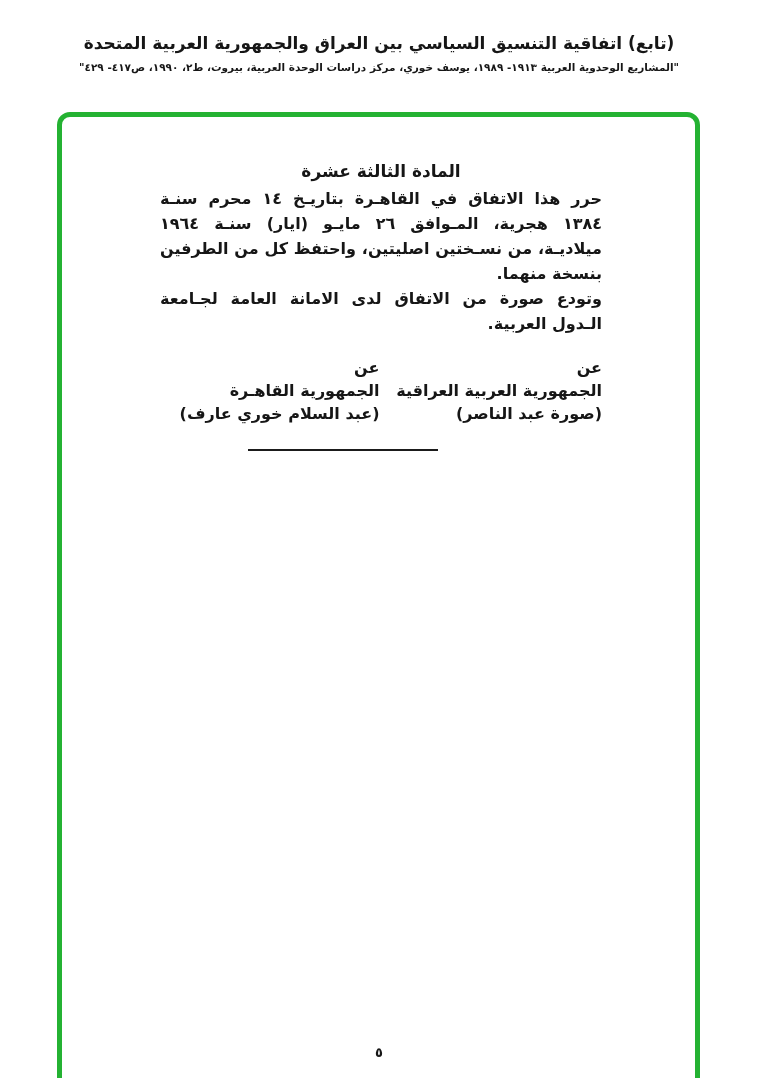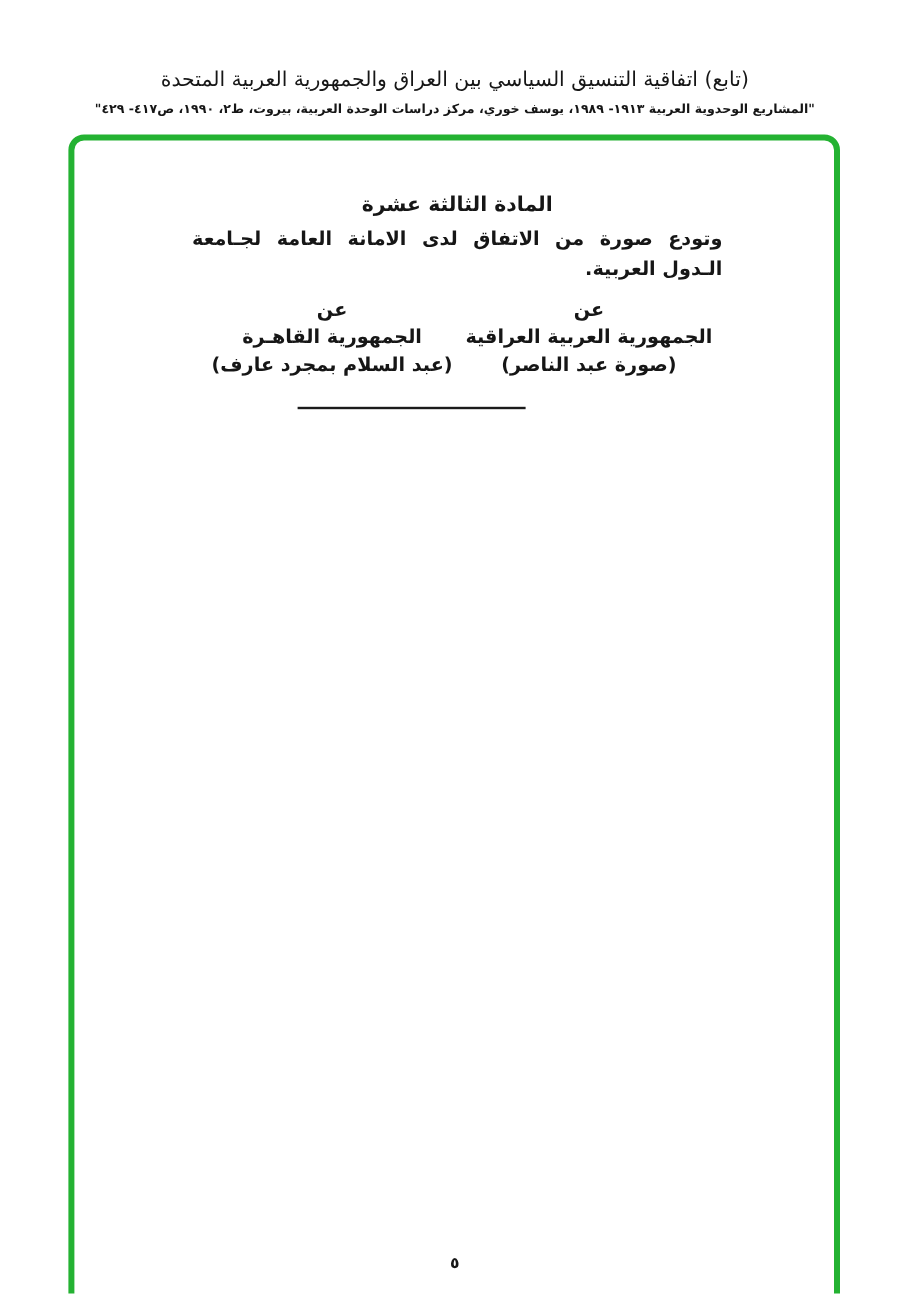--- a/index.html
+++ b/index.html
@@ -18,23 +18,22 @@
   .doc-header {
     position: absolute;
     top: 33px;
     left: 0;
     right: 0;
     text-align: center;
     direction: rtl;
   }
   .header-title {
     font-size: 17px;
-    font-weight: normal;
+    font-weight: bold;
     letter-spacing: 0.2px;
-    margin-top: 24px;
   }
   .header-citation {
     margin-top: 8px;
     font-size: 10.5px;
     font-weight: bold;
   }
   .green-box {
     position: absolute;
     left: 57px;
     top: 112px;
@@ -68,23 +67,23 @@
   }
   .signatures {
     display: flex;
     flex-direction: row;
     direction: rtl;
     margin-top: 10px;
     padding-left: 14px;
   }
   .sig-col {
     flex: 1 1 50%;
-    text-align: center;
     line-height: 23px;
     white-space: nowrap;
+    margin-top: 10px;
   }
   .sig-col.uar { flex: 1 1 52%; }
   .sig-col.iraq { flex: 1 1 48%; }
   .divider {
     width: 190px;
     height: 2px;
     background: #1b1b1b;
     margin: 24px auto 0 auto;
     transform: translateX(-38px); 
   }
@@ -104,32 +103,33 @@
 <body>
 
 <div class="doc-header">
   <div class="header-title">(تابع) اتفاقية التنسيق السياسي بين العراق والجمهورية العربية المتحدة</div>
   <div class="header-citation">"المشاريع الوحدوية العربية ١٩١٣- ١٩٨٩، يوسف خوري، مركز دراسات الوحدة العربية، بيروت، ط٢، ١٩٩٠، ص٤١٧- ٤٢٩"</div>
 </div>
 
 <div class="green-box">
   <div class="doc-content">
     <h2 class="article-title">المادة الثالثة عشرة</h2>
+    <p class="body-par">حرر هذا الاتفاق في القاهـرة بتاريـخ ١٤ محرم سنـة ١٣٨٤ هجرية، المـوافق ٢٦ مايـو (ايار) سنـة ١٩٦٤ ميلاديـة، من نسـختين اصليتين، واحتفظ كل من الطرفين بنسخة منهما.</p>
     <p class="body-par">وتودع صورة من الاتفاق لدى الامانة العامة لجـامعة الـدول العربية.</p>
 
     <div class="signatures">
       <div class="sig-col uar">
         <div>عن</div>
         <div>الجمهورية العربية العراقية</div>
         <div>(صورة عبد الناصر)</div>
       </div>
       <div class="sig-col iraq">
         <div>عن</div>
         <div>الجمهورية القاهـرة</div>
-        <div>(عبد السلام بمجرد عارف)</div>
+        <div>(عبد السلام خوري عارف)</div>
       </div>
     </div>
 
     <div class="divider"></div>
   </div>
 </div>
 
 <div class="page-footer">
   <span class="page-number">٥</span>
 </div>

